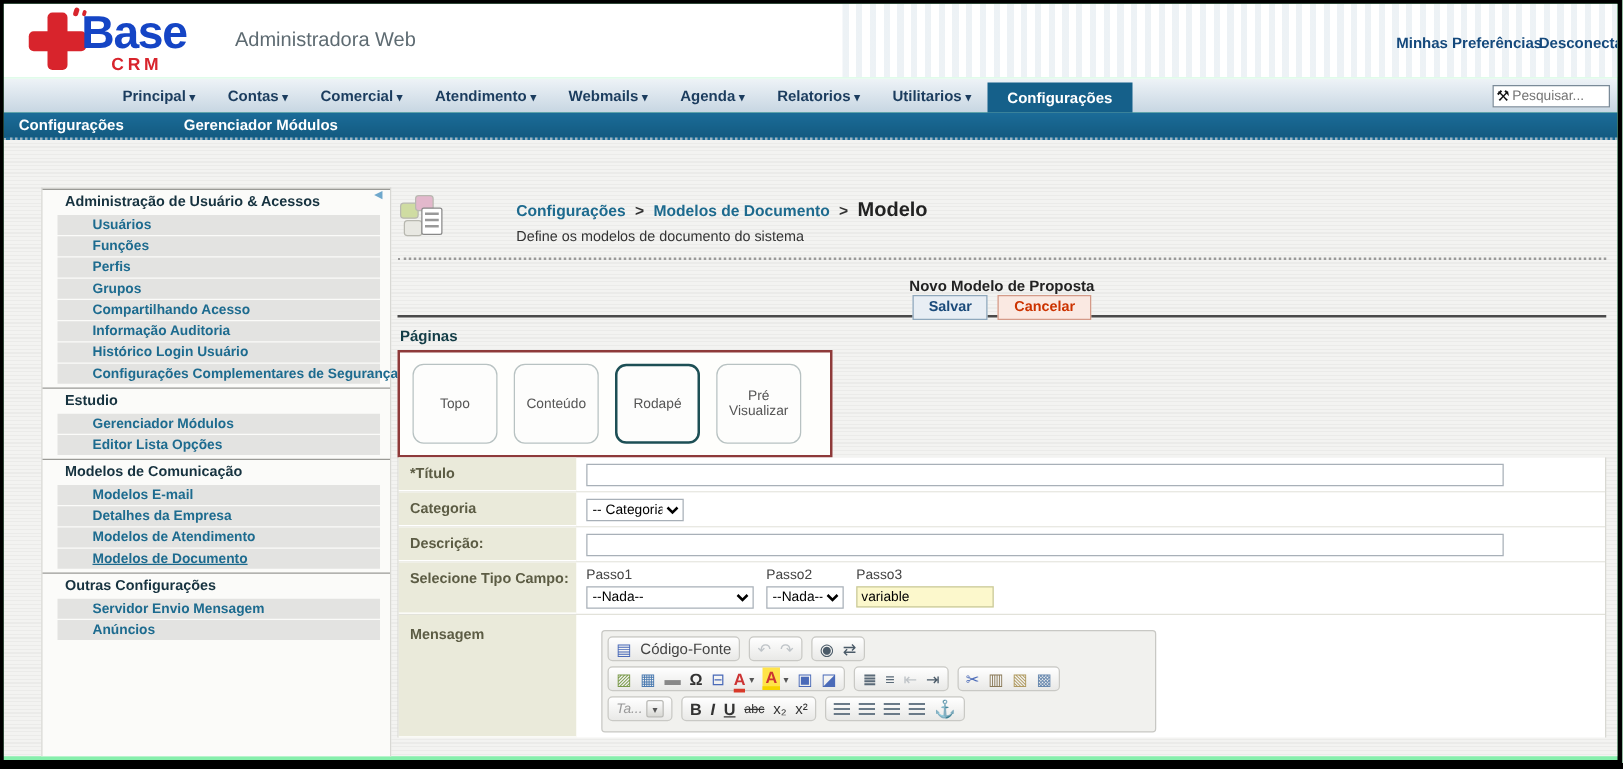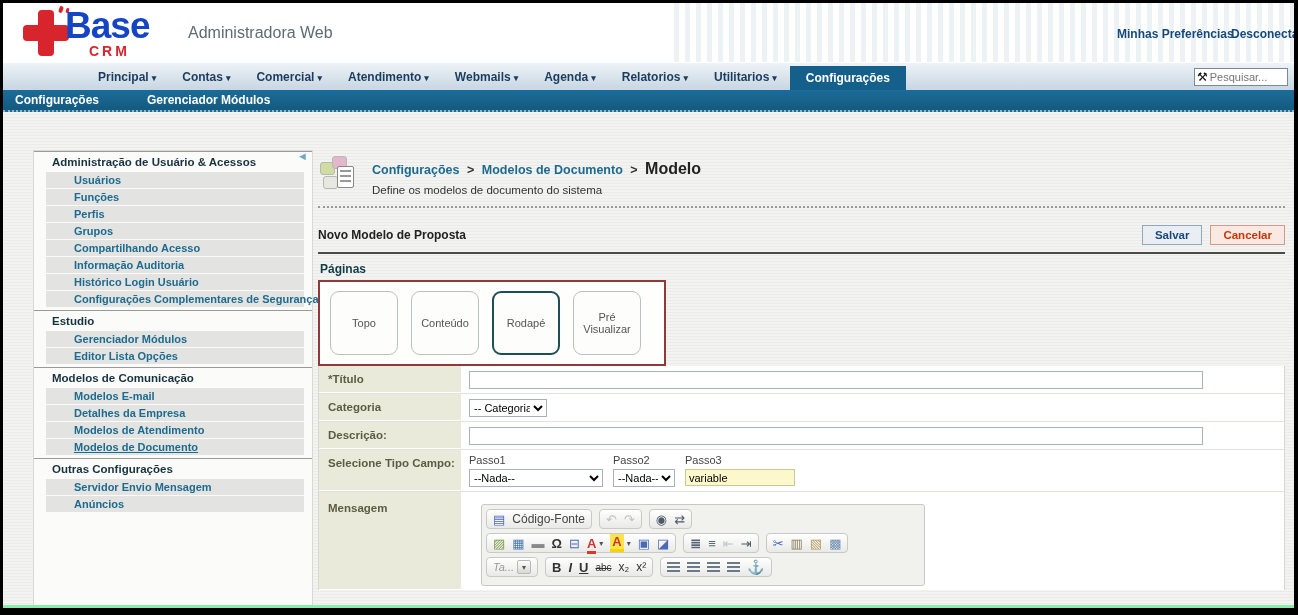--- a/index.html
+++ b/index.html
@@ -47,36 +47,36 @@
   .collapse-ic { position: absolute; right: 4px; top: -1px; font-size: 11px; color: #6fa8cc; cursor: pointer; }
   .sb-section { border-top: 1px solid #9a9a96; }
   .sb-section:first-child { border-top: 0; }
   .sb-title { padding: 4px 6px 3px 18px; font-size: 11.5px; font-weight: bold; color: #16323f; }
   .sb-item { margin: 1px 8px 0 12px; padding: 2px 4px 2px 28px; background: #e3e3e1; font-size: 11px; font-weight: bold; color: #1d6b8f; cursor: pointer; white-space: nowrap; }
   .sb-item.active { text-decoration: underline; }
   .sb-gap { height: 3px; }
 
   
   .main { position: absolute; left: 315px; top: 42px; right: 9px; }
-  .bc-row { display: flex; align-items: flex-start; }
+  .bc-row { display: flex; align-items: flex-start; gap: 41px; }
   .bc-icon { position: relative; width: 40px; height: 42px; margin-right: 14px; }
   .bc-icon .cube { position: absolute; width: 15px; height: 13px; border-radius: 3px; border: 1px solid #b8b8b0; }
   .bc-icon .c1 { left: 2px; top: 8px; background: #cfdca2; }
   .bc-icon .c2 { left: 14px; top: 2px; background: #e3b8cc; }
   .bc-icon .c3 { left: 5px; top: 22px; background: #e8e8e2; }
   .bc-icon .doc { position: absolute; left: 19px; top: 12px; width: 17px; height: 22px; background: #fff; border: 1px solid #888; border-radius: 2px; }
   .bc-icon .doc i { display: block; height: 2px; background: #999; margin: 3px 2px 0 2px; }
   .crumbs { font-size: 12.5px; font-weight: bold; padding-top: 6px; }
   .crumb-link { color: #1d6a8e; cursor: pointer; }
   .crumb-sep { color: #333; margin: 0 4px; }
   .crumb-cur { color: #222; font-size: 16px; }
   .bc-sub { font-size: 11.5px; color: #333; margin-top: 6px; }
   .dotted-hr { border-bottom: 2px dotted #999; margin: 10px 0 14px 0; }
 
-  .action-row { display: flex; align-items: center; justify-content: space-between; height: 26px; }
+  .action-row { display: flex; align-items: center; justify-content: space-between; height: 26px; flex-direction: column; }
   .form-title { font-size: 12px; font-weight: bold; color: #222; }
   .act-btns { display: flex; gap: 8px; }
   .btn { font-size: 11.5px; font-weight: bold; padding: 3px 12px; cursor: pointer; font-family: "Liberation Sans", sans-serif; }
   .btn-save { background: #e8eef4; border: 1px solid #8fa8bc; color: #1a4a7a; }
   .btn-cancel { background: #fae9e2; border: 1px solid #d49a88; color: #cc3300; }
   .dark-hr { border-bottom: 2px solid #4a4a4a; margin: 4px 0 8px 0; }
 
   .pages-label { font-size: 12px; font-weight: bold; color: #123c46; margin: 2px 0 4px 2px; }
   .pages-box { width: 348px; border: 2px solid #8e3a3a; background: #fefefc; padding: 9px 10px; display: flex; gap: 13px; }
   .page-tab { width: 68px; height: 64px; border: 1px solid #b8c2c2; border-radius: 9px; background: #fdfdfc; display: flex; align-items: center; justify-content: center; font-size: 11px; color: #555; text-align: center; cursor: pointer; }

